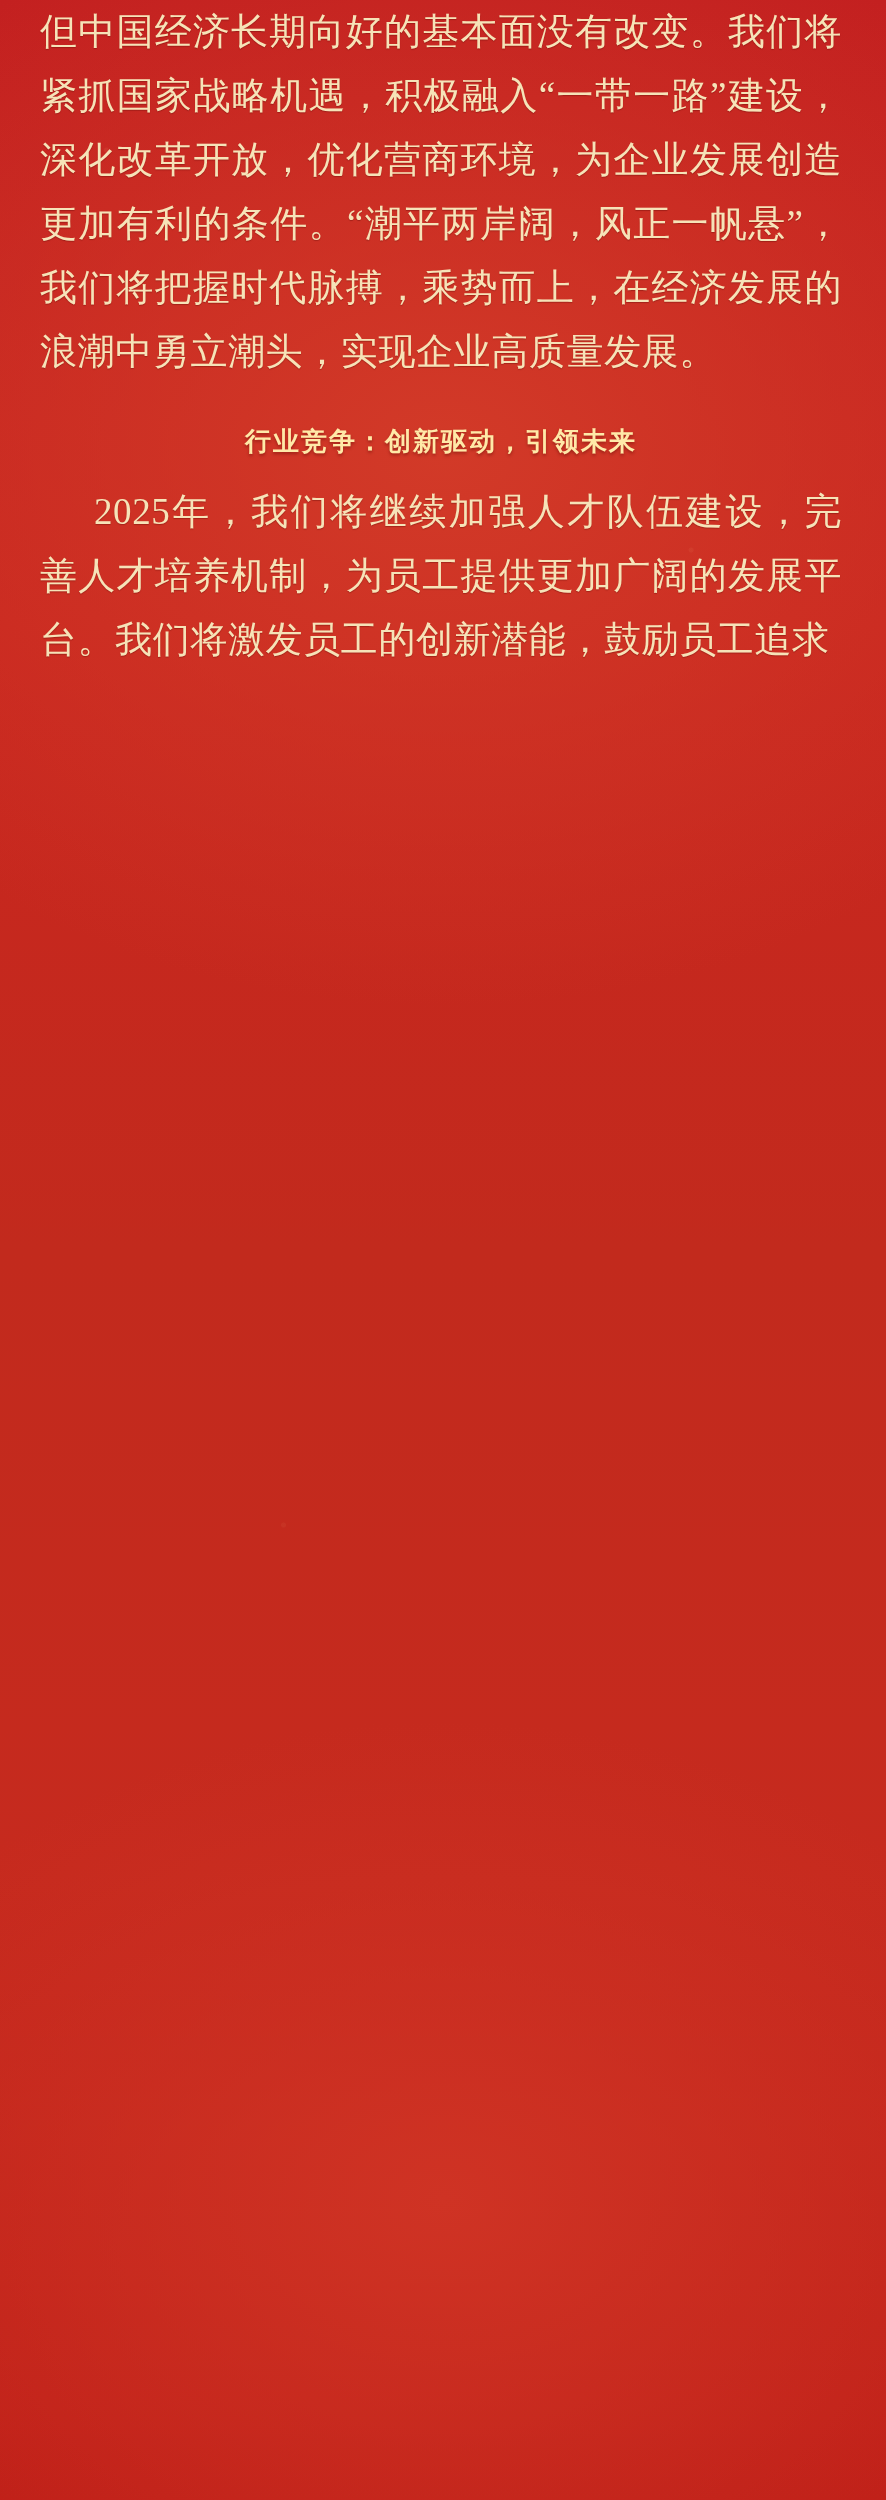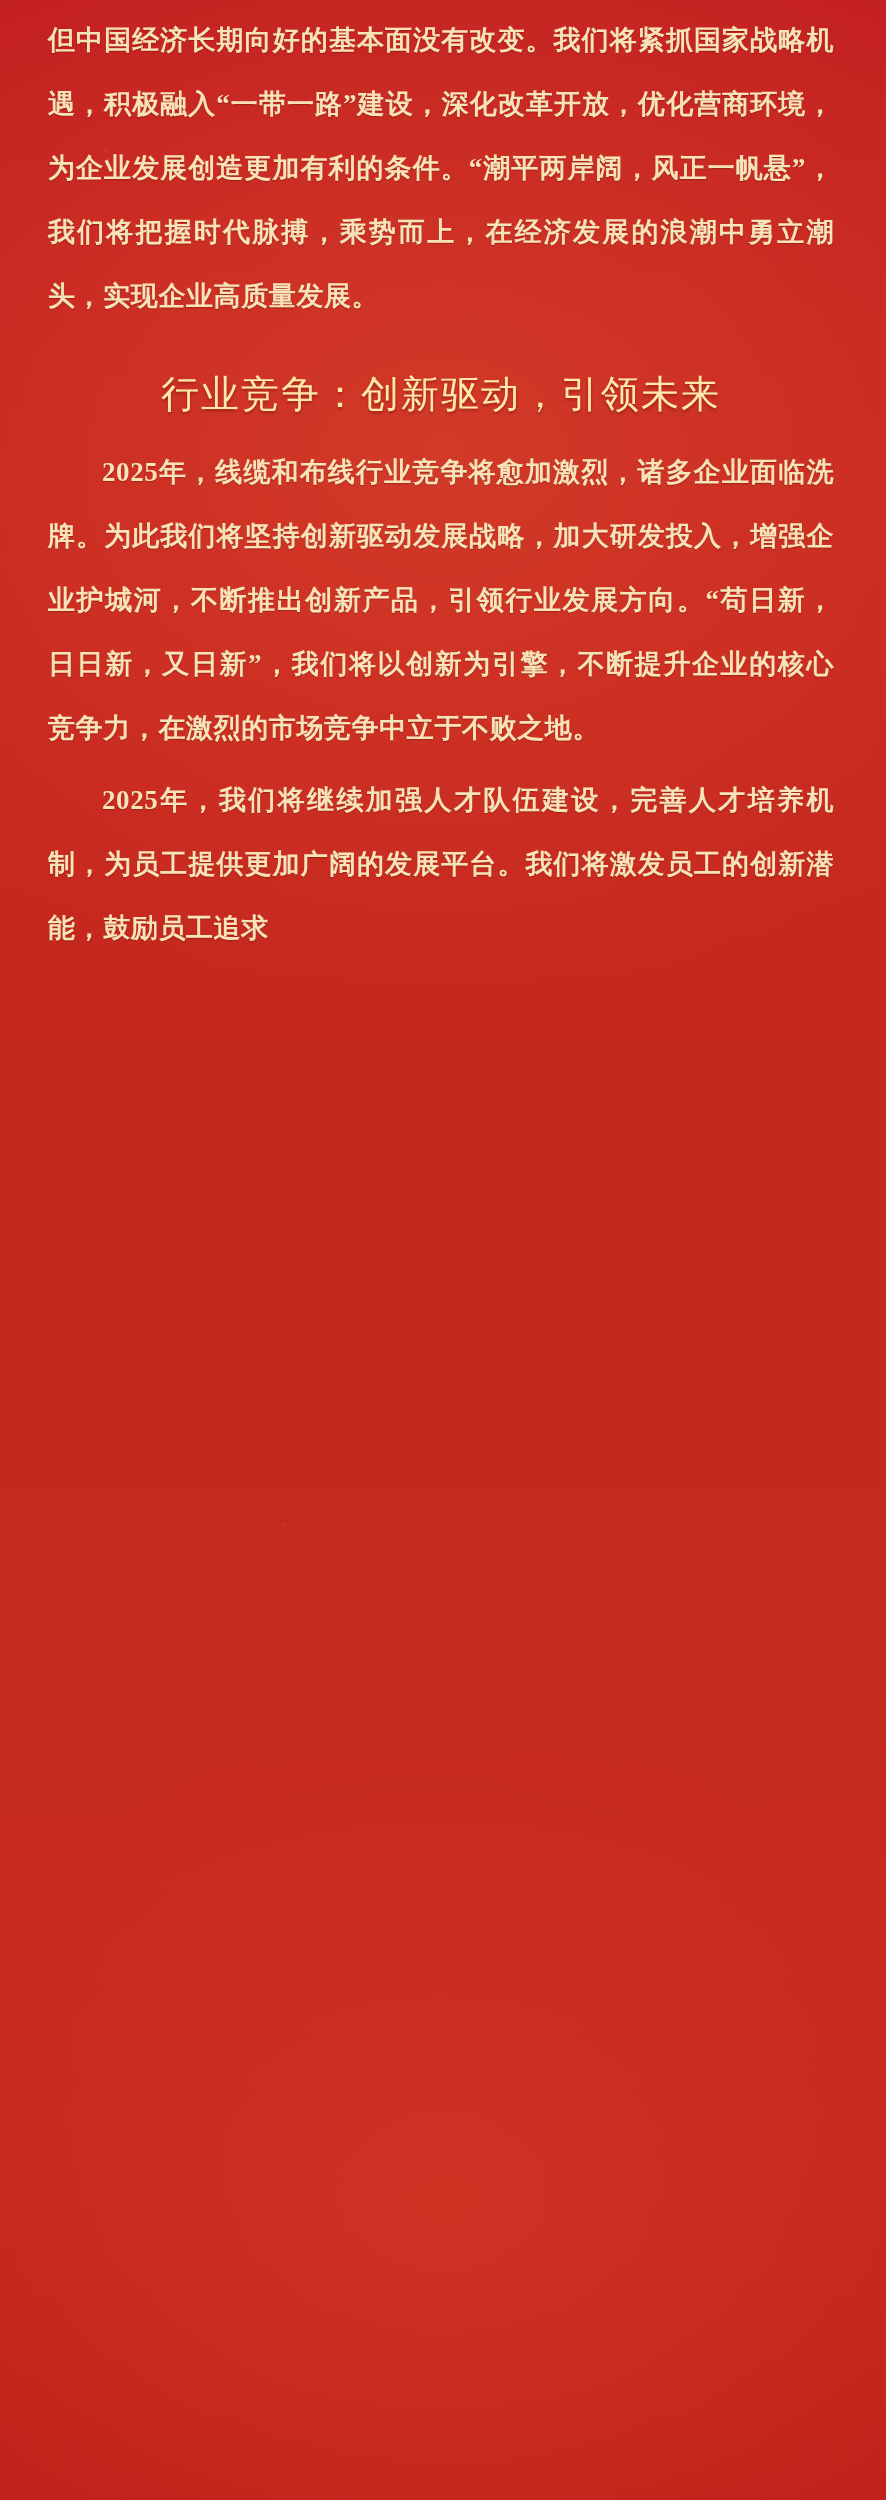--- a/index.html
+++ b/index.html
@@ -31,57 +31,56 @@
       radial-gradient(circle at 12% 6%, rgba(255,210,150,0.07) 0 2px, rgba(255,255,255,0) 3px),
       radial-gradient(circle at 78% 22%, rgba(255,210,150,0.06) 0 2px, rgba(255,255,255,0) 3px),
       radial-gradient(circle at 32% 61%, rgba(255,210,150,0.05) 0 2px, rgba(255,255,255,0) 3px);
     pointer-events: none;
   }
   .content {
     position: relative;
     z-index: 2;
   }
   p.para {
-    margin: 8px;
+    margin: 0;
     color: #f6e3b8;
-    font-size: 27px;
+    font-size: 37px;
     line-height: 64px;
     letter-spacing: 0.6px;
     text-align: justify;
     text-justify: inter-ideograph;
     text-indent: 0;
-    font-weight: 700;
+    font-weight: 400;
     text-shadow: 0 1px 1px rgba(90,10,5,0.35);
   }
   p.indent {
     text-indent: 54px;
   }
   h2.section-title {
     margin: 0;
     padding: 26px 0 6px 0;
     color: #ffe9a8;
-    font-size: 38px;
+    font-size: 26px;
     line-height: 64px;
-    font-weight: 400;
+    font-weight: 700;
     text-align: center;
     letter-spacing: 2px;
     text-shadow: 0 2px 3px rgba(100,12,6,0.45);
   }
 </style>
 </head>
 <body>
 
 <div class="page">
   <div class="content">
 
     <p class="para">但中国经济长期向好的基本面没有改变。我们将紧抓国家战略机遇，积极融入“一带一路”建设，深化改革开放，优化营商环境，为企业发展创造更加有利的条件。“潮平两岸阔，风正一帆悬”，我们将把握时代脉搏，乘势而上，在经济发展的浪潮中勇立潮头，实现企业高质量发展。</p>
 
     <h2 class="section-title">行业竞争：创新驱动，引领未来</h2>
 
-    <p class="para indent">2025年，线缆和布线行业竞争将愈加激烈，诸多企业面临洗牌。为此我们将坚持创新驱动发展战略，加大研发投入，增强企业护城河，不断推出创新产品，引领行业发展方向。“苟日新，日日新，又日新”，我们将以创新为引擎，不断提升企业的核心竞争力，在激烈的市场竞争中立于不败之地。</p>
 
 
 
 
     <p class="para indent">2025年，我们将继续加强人才队伍建设，完善人才培养机制，为员工提供更加广阔的发展平台。我们将激发员工的创新潜能，鼓励员工追求</p>
 
   </div>
 </div>
 
 </body></html>

